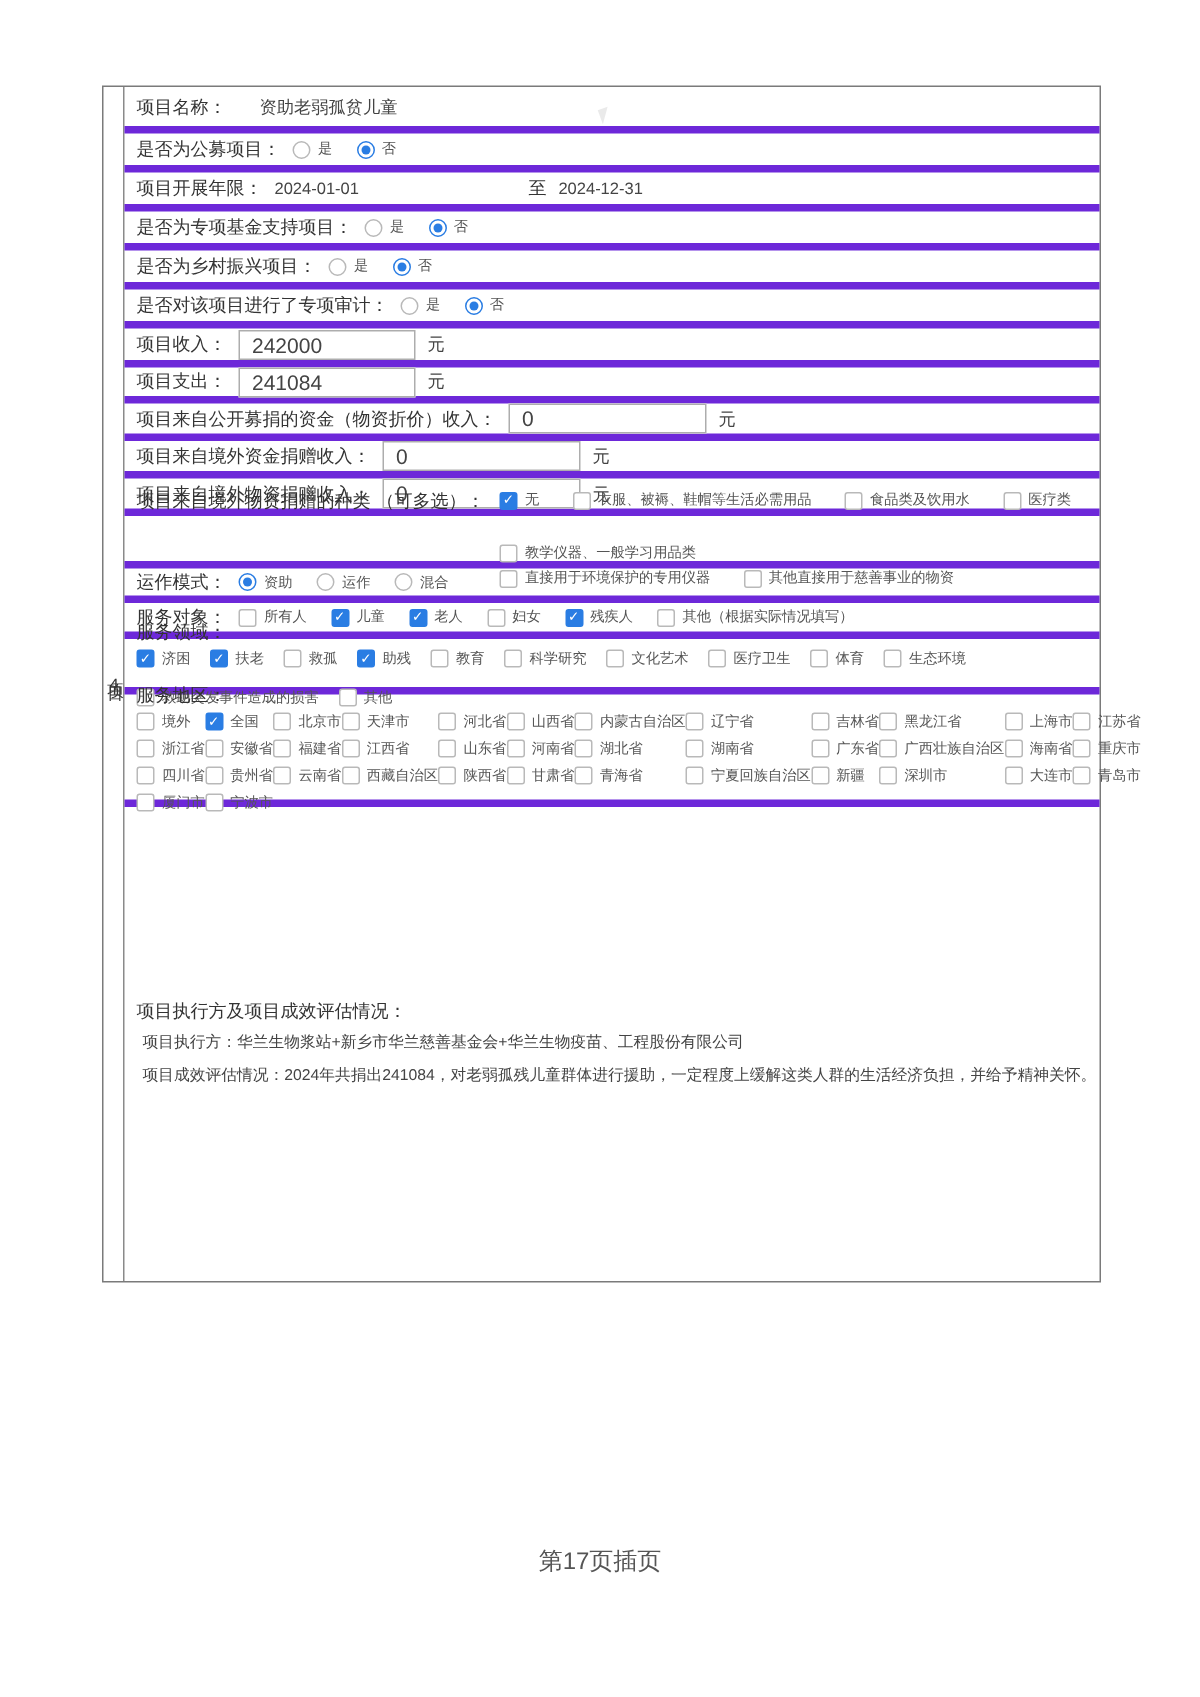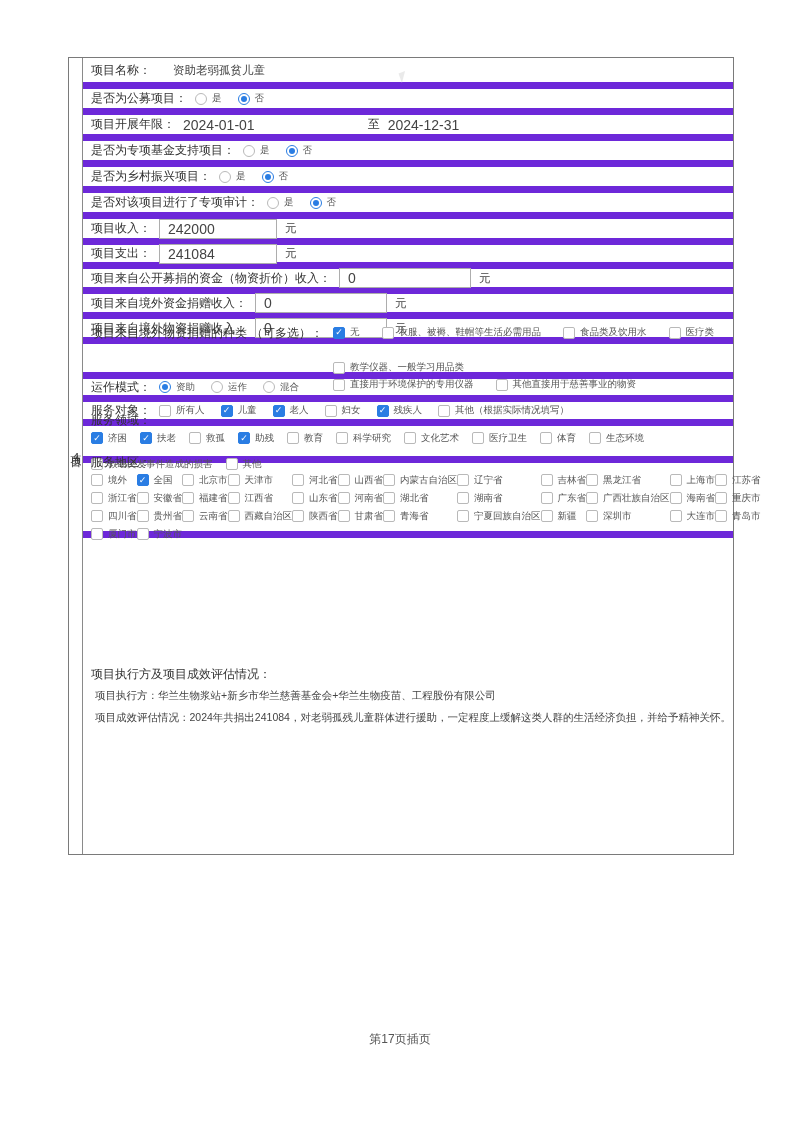--- a/index.html
+++ b/index.html
@@ -3,48 +3,48 @@
 <meta charset="utf-8">
 <style>
   * { margin:0; padding:0; box-sizing:border-box; }
   html,body { background:#ffffff; }
   body { width:800px; height:1131px; font-family:"Liberation Sans","DejaVu Sans",sans-serif; color:#333; position:relative; }
   .sheet { position:absolute; inset:0; background:#fff; }
   .table { position:absolute; left:68px; top:57px; width:666px; height:798px; border:1px solid #7a7a7a; display:flex; background:#fff; }
   .side { width:14px; border-right:1px solid #8a8a8a; display:flex; align-items:center; justify-content:center; }
   .vtext { writing-mode:vertical-rl; text-orientation:upright; font-size:11px; color:#333; letter-spacing:2px; line-height:1; }
   .main { flex:1; display:flex; flex-direction:column; min-width:0; }
-  .row { border-bottom:7px solid #6d28d9; padding:0 8px; display:flex; align-items:center; gap:8px; flex:0 0 auto; }
+  .row { border-bottom:5px solid #6d28d9; padding:0 8px; display:flex; align-items:center; gap:8px; flex:0 0 auto; }
   .row:last-child { border-bottom:none; flex:1 1 auto; }
   .h31{height:31px} .h26{height:26px} .h24{height:24px} .h25{height:25px}
   .h35{height:35px} .h23{height:23px} .h37{height:37px} .h75{height:75px} .h157{height:157px}
   .col { flex-direction:column; align-items:flex-start; justify-content:center; gap:3px; padding-top:4px; padding-bottom:4px; }
   .lbl { font-size:12px; color:#333; white-space:nowrap; }
   .val { font-size:11.5px; color:#444; margin-left:14px; }
-  .plain { font-size:14px; color:#444; }
+  .plain { font-size:11px; color:#444; }
   .inputbox { border:1px solid #adadad; background:#fff; height:20px; min-width:118px; display:inline-flex; align-items:center; padding:0 8px; font-size:14px; color:#444; }
   .w130 { min-width:132px; }
   .unit { font-size:11.5px; color:#444; }
   .group { display:inline-flex; align-items:center; gap:16px; flex-wrap:wrap; }
   .group.tight { gap:22px; }
   .opt { display:inline-flex; align-items:center; gap:5px; white-space:nowrap; }
   .otxt { font-size:9.5px; color:#555; }
   .box { width:12px; height:12px; border:1px solid #b9b9b9; border-radius:2px; background:#fff; display:inline-flex; align-items:center; justify-content:center; font-size:9px; line-height:1; color:#fff; flex:0 0 auto; }
   .box.on { background:#2a7de3; border-color:#2a7de3; }
   .radio { width:12px; height:12px; border:1px solid #b9b9b9; border-radius:50%; background:#fff; position:relative; flex:0 0 auto; }
   .radio.on { border-color:#2a7de3; }
   .radio.on::after { content:""; position:absolute; left:2px; top:2px; width:6px; height:6px; border-radius:50%; background:#2a7de3; }
   .kind-row { display:flex; align-items:flex-start; gap:10px; width:100%; }
   .kind-labels { display:flex; flex-direction:row; gap:4px;align-items:center; }
   .kind-opts { display:flex; flex-direction:column; gap:4px; padding-top:1px; }
   .grid12 { display:grid; grid-template-columns:repeat(12,1fr); row-gap:5px; width:100%; }
   .bigcell { align-items:flex-start; }
   .para { font-size:10.5px; color:#444; line-height:1.9; padding:2px 4px 0 4px; text-align:justify; }
   .evline { font-size:10.5px; color:#444; line-height:1.8; padding-left:4px; white-space:nowrap; }
-  .footer { position:absolute; left:0; right:0; top:1031px; text-align:center; font-size:12px; color:#555; }
+  .footer { position:absolute; left:0; right:0; top:1031px; text-align:center; font-size:16px; color:#555; }
   .cursor { position:absolute; left:400px; top:72px; width:0; height:0; border-left:7px solid #dcdcdc; border-bottom:10px solid transparent; transform:rotate(-20deg); opacity:.6; }
 </style>
 </head>
 <body>
 
 <div class="sheet">
   <div class="table">
 
     <div class="side">
       <div class="vtext">项目4</div>

